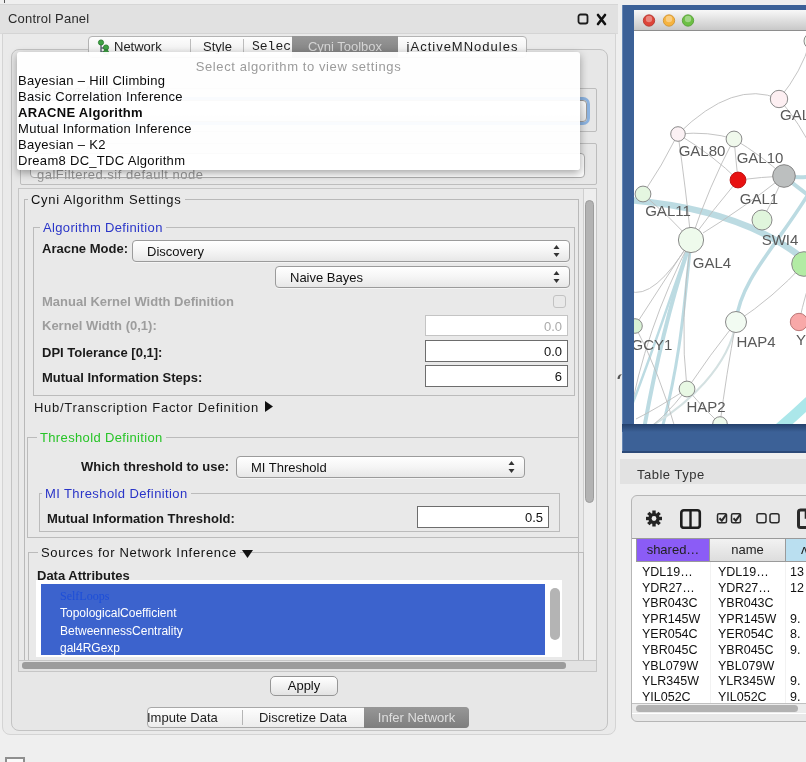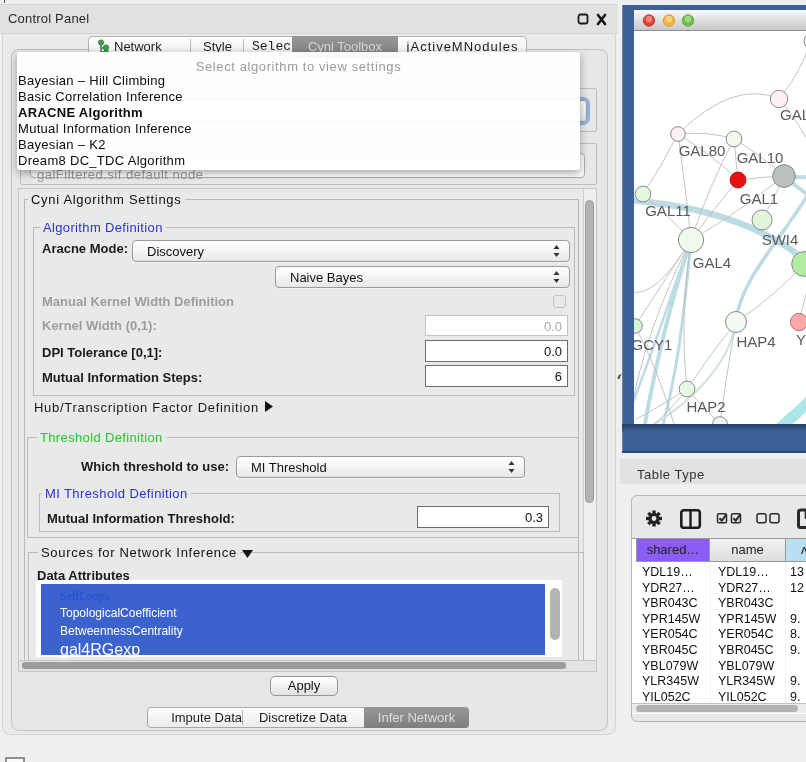--- a/index.html
+++ b/index.html
@@ -113,44 +113,44 @@
   <svg class="arrows" viewBox="0 0 7 12">
         <path d="M3.5 0 L6.5 4 L0.5 4 Z" fill="#333"></path>
         <path d="M3.5 12 L6.5 8 L0.5 8 Z" fill="#333"></path>
       </svg>
 </div>
 
 <div class="abs" style="left:39px;top:493px;width:519px;height:37px;border:1px solid #bbbbbb;"></div>
 <div class="gtitle" style="left:42px;top:486px;color:#2a35c8;letter-spacing:.4px;">MI Threshold Definition</div>
 <div class="abs b13" style="left:47px;top:511px;">Mutual Information Threshold:</div>
 <div class="field" style="left:417px;top:506px;width:132px;height:22px;box-sizing:border-box;">
-      <span class="fv">0.3</span>
+      <span class="fv">0.5</span>
     </div>
 
 <div class="abs" style="left:28px;top:552px;width:554px;height:116px;border:1px solid #bbbbbb;border-bottom:none;"></div>
 <div class="gtitle" style="left:38px;top:545px;color:#111;letter-spacing:.7px;">Sources for Network Inference</div>
 <svg class="abs" style="left:241px;top:549px;" width="13" height="10" viewBox="0 0 13 10">
       <path d="M1 1 L12 1 L6.5 9 Z" fill="#111"></path>
     </svg>
 <div class="abs b13" style="left:37px;top:568px;">Data Attributes</div>
 <div class="abs" style="left:36px;top:580px;width:526px;height:77px;background:#ffffff;"></div>
 <div class="abs" style="left:41px;top:584px;width:504px;height:71px;background:#3c63cd;"></div>
 <div class="abs" style="left:60px;top:589px;font-size:12px;color:#1d4ed8;font-family:Liberation Serif, serif;">SelfLoops</div>
 <div class="abs" style="left:60px;top:606px;font-size:12px;color:#fff;">TopologicalCoefficient</div>
 <div class="abs" style="left:60px;top:624px;font-size:12px;color:#fff;">BetweennessCentrality</div>
-<div class="abs" style="left:60px;top:641px;font-size:16px;color:#fff;">gal4RGexp</div>
+<div class="abs" style="left:60px;top:641px;font-size:12px;color:#fff;">gal4RGexp</div>
 <div class="abs" style="left:550px;top:588px;width:10px;height:52px;background:#b4b4b4;border-radius:5px;"></div>
 
 <div class="abs" style="left:19px;top:660px;width:577px;height:11px;background:#e3e3e3;border-top:1px solid #c6c6c6;box-sizing:border-box;"></div>
 <div class="abs" style="left:22px;top:662px;width:544px;height:7px;background:#9c9c9c;border-radius:3px;"></div>
 
 <div class="abs" style="left:270px;top:676px;width:68px;height:20px;background:linear-gradient(#ffffff,#e3e3e3);border:1px solid #969696;border-radius:5px;box-sizing:border-box;text-align:center;line-height:18px;font-size:13px;color:#111;">Apply</div>
 
 <div class="abs" style="left:147px;top:707px;width:322px;height:21px;background:linear-gradient(#fdfdfd,#ececec);border:1px solid #a8a8a8;border-radius:4px;box-sizing:border-box;"></div>
-<div class="abs" style="left:147px;top:707px;width:95px;height:21px;line-height:21px;font-size:13px;color:#1d1d1d;text-align:right;">Impute Data</div>
+<div class="abs" style="left:147px;top:707px;width:95px;height:21px;line-height:21px;font-size:13px;color:#1d1d1d;text-align:left;">Impute Data</div>
 <div class="abs" style="left:242px;top:710px;width:1px;height:15px;background:#b5b5b5;"></div>
 <div class="abs" style="left:242px;top:707px;width:122px;height:21px;line-height:21px;font-size:13px;color:#1d1d1d;text-align:center;">Discretize Data</div>
 <div class="abs" style="left:364px;top:707px;width:105px;height:21px;background:linear-gradient(#979797,#7e7e7e);border-radius:0 4px 4px 0;"></div>
 <div class="abs" style="left:364px;top:707px;width:105px;height:35px;line-height:21px;font-size:13px;color:#dedede;text-align:center;">Infer Network</div>
 
 <div class="abs" style="left:5px;top:757px;width:20px;height:10px;background:#fafafa;border:2px solid #8f8f8f;box-sizing:border-box;"></div>
 
 <svg class="abs" style="left:617px;top:373px;" width="6" height="7" viewBox="0 0 6 7">
       <path d="M0.5 6 Q0.5 1 5 1.2 Q3 2.5 2.6 6 Z" fill="#555"></path>
     </svg>

